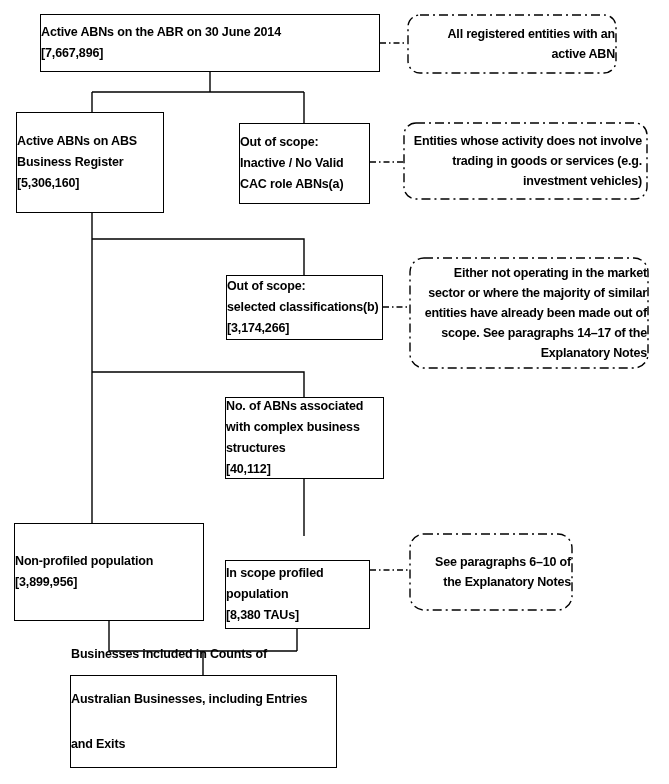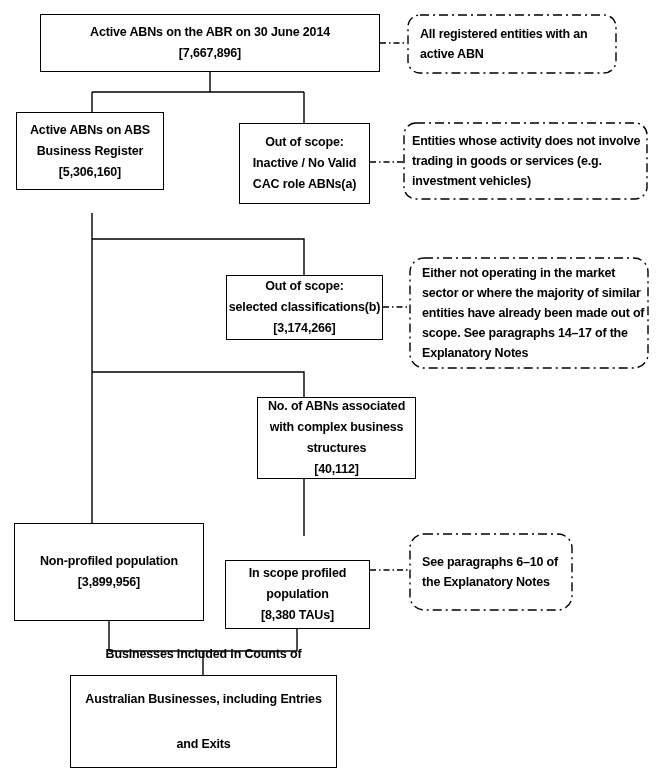--- a/index.html
+++ b/index.html
@@ -19,47 +19,47 @@
     width: 669px; height: 784px;
   }
   .node {
     position: absolute;
     box-sizing: border-box;
     border: 1.5px solid #000000;
     background: #ffffff;
     display: flex;
     flex-direction: column;
     justify-content: center;
-    align-items: center;
+    align-items: flex-start;
     text-align: center;
     font-size: 12.5px;
     line-height: 21px;
     letter-spacing: -0.15px;
     white-space: nowrap;
   }
   .ann {
     position: absolute;
     box-sizing: border-box;
     display: flex;
     flex-direction: column;
     justify-content: center;
-    text-align: left;
+    text-align: right;
     font-size: 12.5px;
     line-height: 20px;
     letter-spacing: -0.2px;
     padding-left: 13px;
     padding-right: 2px;
     white-space: nowrap;
   }
   
   .n1 { left: 40px;  top: 14px;  width: 340px; height: 58px;  }
-  .n2 { left: 16px;  top: 112px; width: 148px; height: 78px; }
+  .n2 { left: 16px;  top: 112px; width: 148px; height: 101px; }
   .n3 { left: 239px; top: 123px; width: 131px; height: 81px;  }
   .n4 { left: 226px; top: 275px; width: 157px; height: 65px;  }
-  .n5 { left: 225px; top: 397px; width: 159px; height: 82px; margin-left: 32px;  }
+  .n5 { left: 225px; top: 397px; width: 159px; height: 82px;  }
   .n6 { left: 14px;  top: 523px; width: 190px; height: 98px;  }
   .n7 { left: 225px; top: 560px; width: 145px; height: 69px;  }
   .n8 { left: 70px;  top: 675px; width: 267px; height: 93px; gap: 24px;  }
   
   .a1 { left: 407px; top: 14px;  width: 210px; height: 60px;  }
   .a2 { left: 399px; top: 122px; width: 245px; height: 78px;  }
   .a3 { left: 409px; top: 257px; width: 240px; height: 112px; }
   .a4 { left: 409px; top: 533px; width: 164px; height: 78px;  }
 </style>
 </head>

